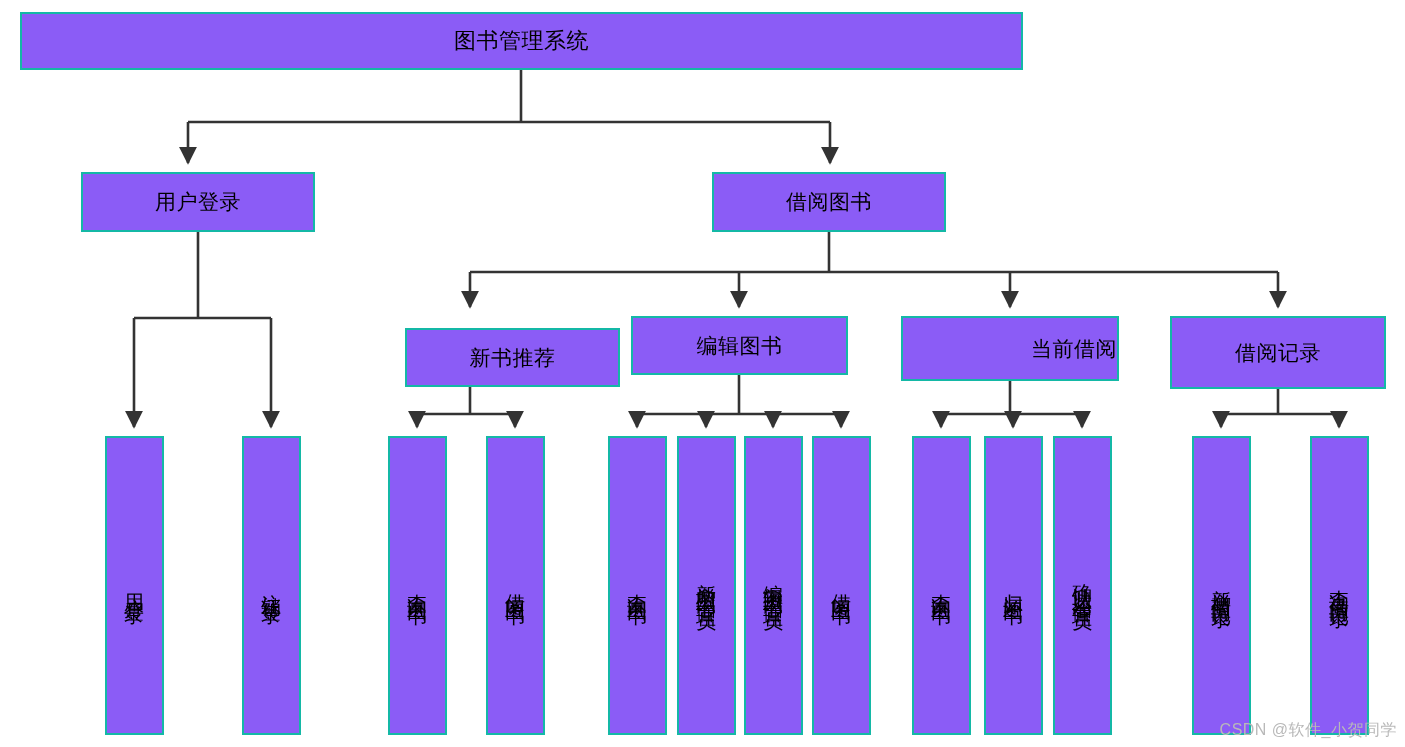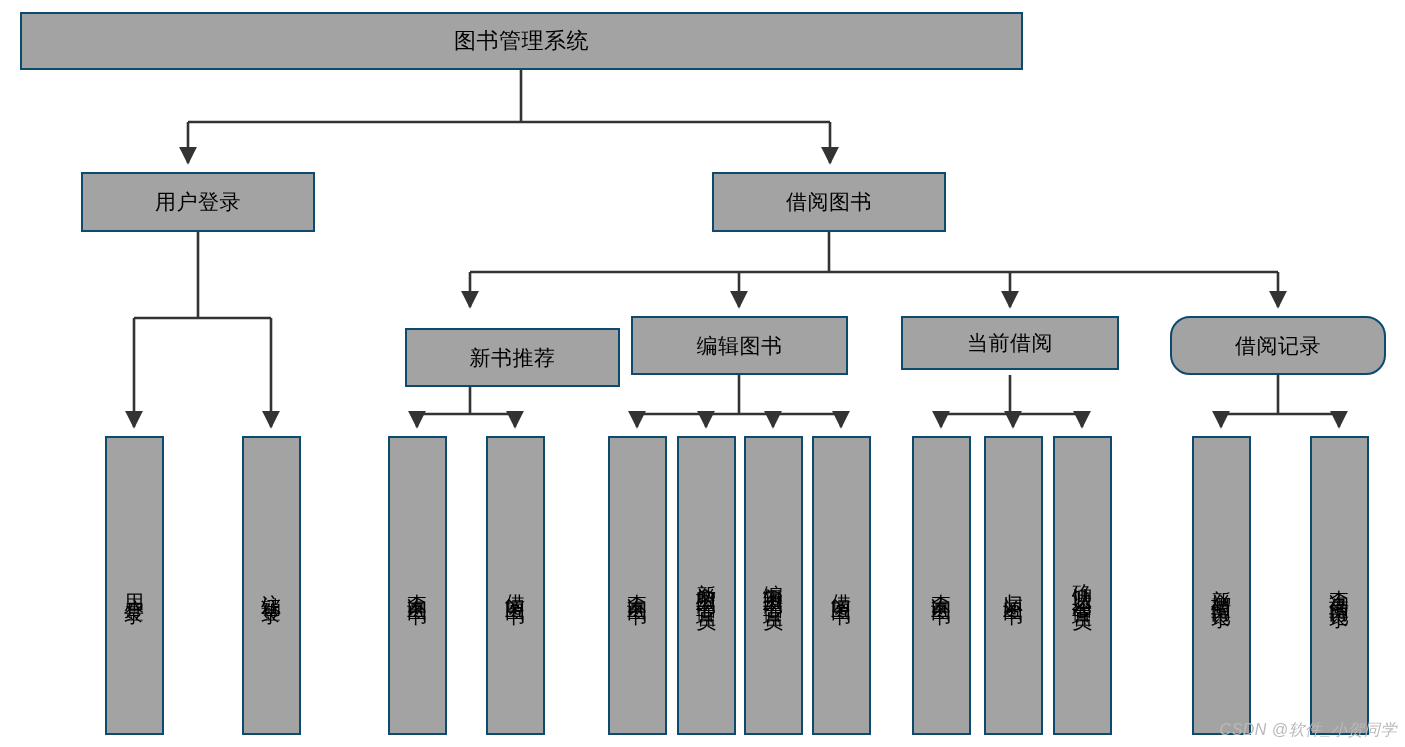--- a/index.html
+++ b/index.html
@@ -4,38 +4,38 @@
 <style>
   html,body{margin:0;padding:0;background:#ffffff;}
   body{
     font-family:"Liberation Sans","DejaVu Sans",sans-serif;
     width:1405px;height:747px;overflow:hidden;position:relative;
   }
   #diagram-root{position:relative;width:1405px;height:747px;}
   svg#diagram-svg{position:absolute;left:0;top:0;width:1405px;height:747px;display:block;}
   .node-box{
     position:absolute;box-sizing:border-box;
-    background:#a3a3a3;border:2px solid #0c4a6e;
+    background:#8b5cf6;border:2px solid #14b8a6;
     display:flex;align-items:center;justify-content:center;
   }
   .node-label{
     color:#000000;line-height:1.12;text-align:center;white-space:pre;
     letter-spacing:0.5px;
   }
   .h-label{font-size:21px;}
   .root-label{font-size:22px;}
   .v-label{
     font-size:20px;
     writing-mode:vertical-rl;text-orientation:upright;
     white-space:normal;letter-spacing:4px;line-height:1.0;
   }
   #watermark{
     position:absolute;right:8px;bottom:6px;
     font-size:16px;color:#b9b9b9;letter-spacing:0.5px;
-    pointer-events:none;user-select:none;font-style:italic;
+    pointer-events:none;user-select:none;
   }
 </style>
 </head>
 <body>
 
 <div id="diagram-root">
 
   <svg id="diagram-svg" viewBox="0 0 1405 747" xmlns="http://www.w3.org/2000/svg">
     <defs>
       <marker id="arrowhead" viewBox="0 0 10 10" refX="9" refY="5" markerWidth="7" markerHeight="7" orient="auto-start-reverse">
@@ -88,24 +88,24 @@
       </div>
       <div class="node-box" style="left: 712px; top: 172px; width: 234px; height: 60px;">
         <span class="node-label h-label">借阅图书</span>
       </div>
       <div class="node-box" style="left: 363px; top: 328px; width: 215px; height: 59px; margin-left: 42px;">
         <span class="node-label h-label">新书推荐</span>
       </div>
       <div class="node-box" style="left: 631px; top: 316px; width: 217px; height: 59px;">
         <span class="node-label h-label">编辑图书</span>
       </div>
-      <div class="node-box" style="left: 901px; top: 316px; width: 218px; height: 54px;">
+      <div class="node-box" style="left: 901px; top: 316px; width: 218px; height: 65px; justify-content: flex-end;">
         <span class="node-label h-label">当前借阅</span>
       </div>
-      <div class="node-box" style="left: 1170px; top: 316px; width: 216px; height: 59px; border-radius: 20px;">
+      <div class="node-box" style="left: 1170px; top: 316px; width: 216px; height: 73px;">
         <span class="node-label h-label">借阅记录</span>
       </div>
       <div class="node-box" style="left: 105px; top: 436px; width: 59px; height: 299px;">
         <span class="node-label v-label">用户登录</span>
       </div>
       <div class="node-box" style="left: 242px; top: 436px; width: 59px; height: 299px;">
         <span class="node-label v-label">注销登录</span>
       </div>
       <div class="node-box" style="left: 388px; top: 436px; width: 59px; height: 299px;">
         <span class="node-label v-label">查询图书</span>

